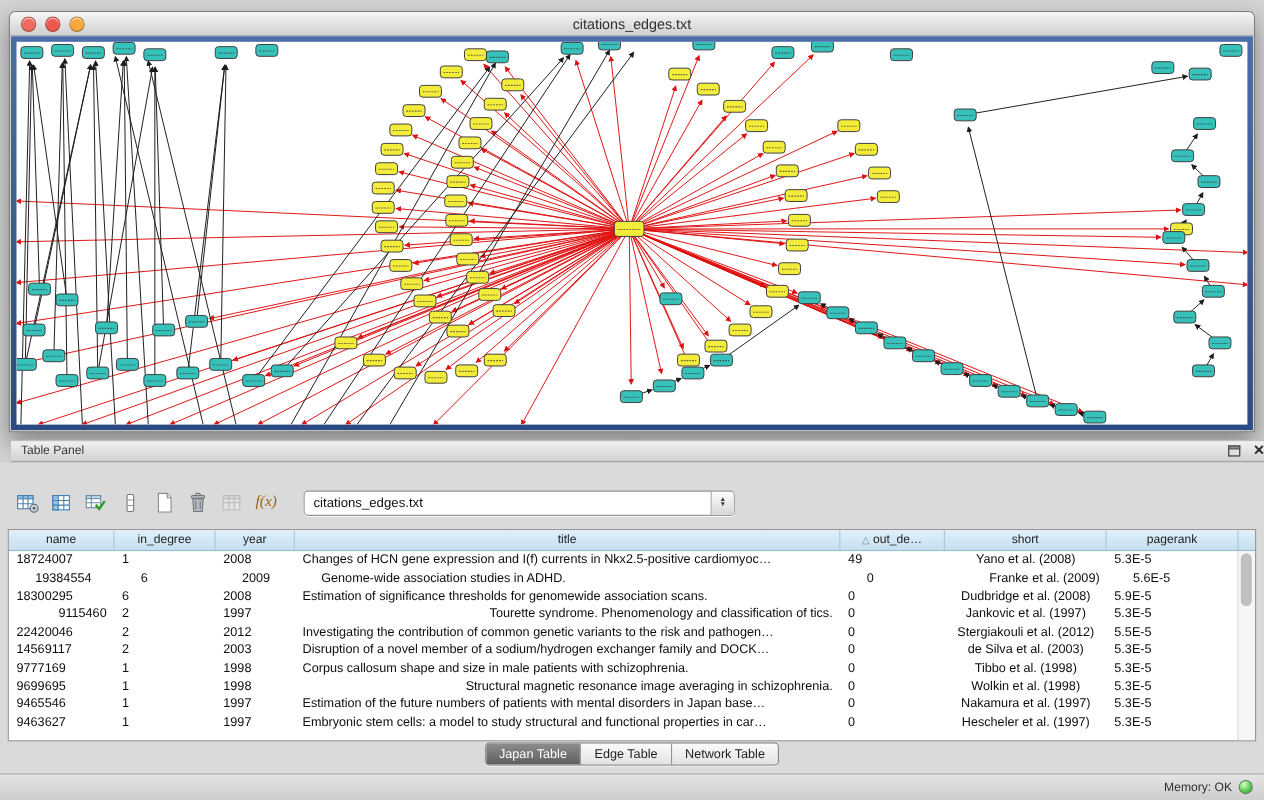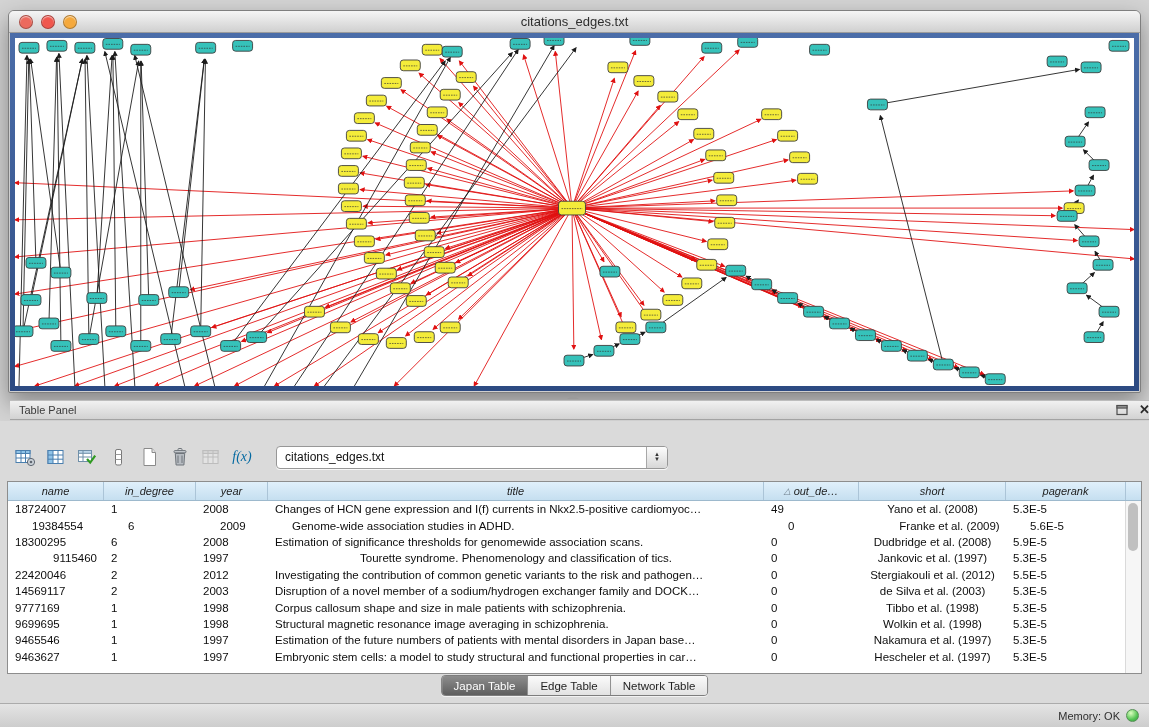--- a/index.html
+++ b/index.html
@@ -50,42 +50,42 @@
   }
   .tp-title{font-size:11px;color:#3a3a3a;}
   .tp-header-right{margin-left:auto;display:flex;align-items:center;gap:10px;}
   .tp-close{font-size:13px;font-weight:bold;color:#2c2c2c;line-height:12px;cursor:default;}
 
   .panel-body{
     position:absolute;top:421px;left:0;width:1149px;height:282px;background:#dadada;
   }
   .toolbar{position:absolute;top:22px;left:12px;height:28px;display:flex;align-items:center;gap:5px;}
   .tool-btn{width:26px;height:26px;display:flex;align-items:center;justify-content:center;border-radius:3px;}
-  .fx-label{font-family:"Liberation Serif", serif;font-style:italic;font-size:14px;color:#0369a1;}
+  .fx-label{font-family:"Liberation Serif", serif;font-style:italic;font-size:14px;color:#a16207;}
   .combo{
     margin-left:16px;width:392px;height:23px;box-sizing:border-box;
     background:#ffffff;border:1px solid #979797;border-radius:4px;
     display:flex;align-items:center;overflow:hidden;
     box-shadow:0 1px 0 rgba(255,255,255,.8);
   }
   .combo-text{flex:1;padding-left:8px;font-size:12px;color:#111;
     white-space:nowrap;overflow:hidden;text-overflow:ellipsis;}
   .combo-btn{
     width:20px;height:100%;border-left:1px solid #a8a8a8;
     background:linear-gradient(#fdfdfd,#d7d7d7);
     display:flex;flex-direction:column;align-items:center;justify-content:center;
     font-size:6px;line-height:5px;color:#333;
   }
 
   .table-wrap{
     position:absolute;top:60px;left:7px;width:1135px;height:193px;box-sizing:border-box;
     background:#ffffff;border:1px solid #8d8d8d;overflow:hidden;
   }
   .thead{display:flex;height:19px;background:linear-gradient(#e0f0fb,#c5dff0);
-    border-bottom:1px solid #9db9cd;box-sizing:border-box;font-style:italic;}
+    border-bottom:1px solid #9db9cd;box-sizing:border-box;}
   .th{box-sizing:border-box;border-right:1px solid #abc4d7;display:flex;align-items:center;
     justify-content:center;font-size:11px;color:#1d1d1d;overflow:hidden;white-space:nowrap;flex:none;}
   .sort-tri{font-size:9px;color:#6f7f8c;margin-right:3px;}
   .tbody{}
   .tr{display:flex;height:16.4px;align-items:center;}
   .td{box-sizing:border-box;font-size:11.5px;color:#0d0d0d;padding:0 7px;white-space:nowrap;
     overflow:hidden;text-overflow:clip;flex:none;}
   .vscroll{position:absolute;top:19px;right:0;width:15px;bottom:0;background:#f6f6f6;
     border-left:1px solid #dadada;}
   .vthumb{position:absolute;top:2px;left:2px;width:10px;height:48px;border-radius:5px;background:#c0c0c0;}
@@ -664,21 +664,21 @@
           <div class="td" style="width: 72px; text-align: left;">2008</div>
           <div class="td" style="width: 496px; text-align: left;">Estimation of significance thresholds for genomewide association scans.</div>
           <div class="td" style="width: 95px; text-align: left;">0</div>
           <div class="td" style="width: 147px; text-align: center;">Dudbridge et al. (2008)</div>
           <div class="td" style="width: 120px; text-align: left;">5.9E-5</div>
         </div>
         <div class="tr">
           <div class="td" style="width: 96px; text-align: right; padding-left: 45px;">9115460</div>
           <div class="td" style="width: 92px; text-align: left;">2</div>
           <div class="td" style="width: 72px; text-align: left;">1997</div>
-          <div class="td" style="width: 496px; text-align: center;">Tourette syndrome. Phenomenology and classification of tics.</div>
+          <div class="td" style="width: 496px; text-align: right;">Tourette syndrome. Phenomenology and classification of tics.</div>
           <div class="td" style="width: 95px; text-align: left;">0</div>
           <div class="td" style="width: 147px; text-align: center;">Jankovic et al. (1997)</div>
           <div class="td" style="width: 120px; text-align: left;">5.3E-5</div>
         </div>
         <div class="tr">
           <div class="td" style="width: 96px; text-align: left;">22420046</div>
           <div class="td" style="width: 92px; text-align: left;">2</div>
           <div class="td" style="width: 72px; text-align: left;">2012</div>
           <div class="td" style="width: 496px; text-align: left;">Investigating the contribution of common genetic variants to the risk and pathogen…</div>
           <div class="td" style="width: 95px; text-align: left;">0</div>
@@ -700,21 +700,21 @@
           <div class="td" style="width: 72px; text-align: left;">1998</div>
           <div class="td" style="width: 496px; text-align: left;">Corpus callosum shape and size in male patients with schizophrenia.</div>
           <div class="td" style="width: 95px; text-align: left;">0</div>
           <div class="td" style="width: 147px; text-align: center;">Tibbo et al. (1998)</div>
           <div class="td" style="width: 120px; text-align: left;">5.3E-5</div>
         </div>
         <div class="tr">
           <div class="td" style="width: 96px; text-align: left;">9699695</div>
           <div class="td" style="width: 92px; text-align: left;">1</div>
           <div class="td" style="width: 72px; text-align: left;">1998</div>
-          <div class="td" style="width: 496px; text-align: left;">Structural magnetic resonance image averaging in schizophrenia.</div>
+          <div class="td" style="width: 496px; text-align: right;">Structural magnetic resonance image averaging in schizophrenia.</div>
           <div class="td" style="width: 95px; text-align: left;">0</div>
           <div class="td" style="width: 147px; text-align: center;">Wolkin et al. (1998)</div>
           <div class="td" style="width: 120px; text-align: left;">5.3E-5</div>
         </div>
         <div class="tr">
           <div class="td" style="width: 96px; text-align: left;">9465546</div>
           <div class="td" style="width: 92px; text-align: left;">1</div>
           <div class="td" style="width: 72px; text-align: left;">1997</div>
           <div class="td" style="width: 496px; text-align: left;">Estimation of the future numbers of patients with mental disorders in Japan base…</div>
           <div class="td" style="width: 95px; text-align: left;">0</div>

